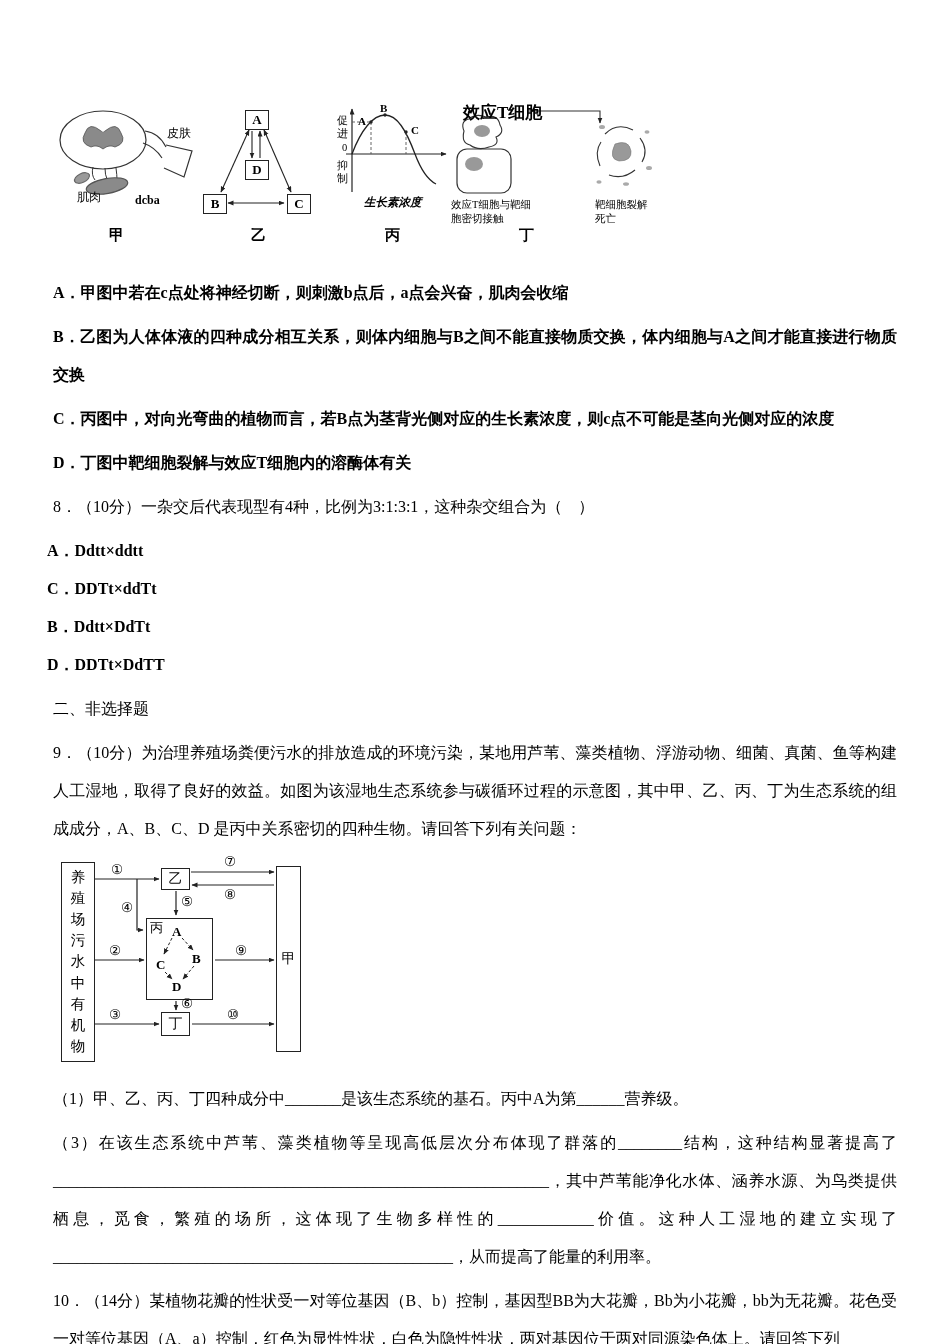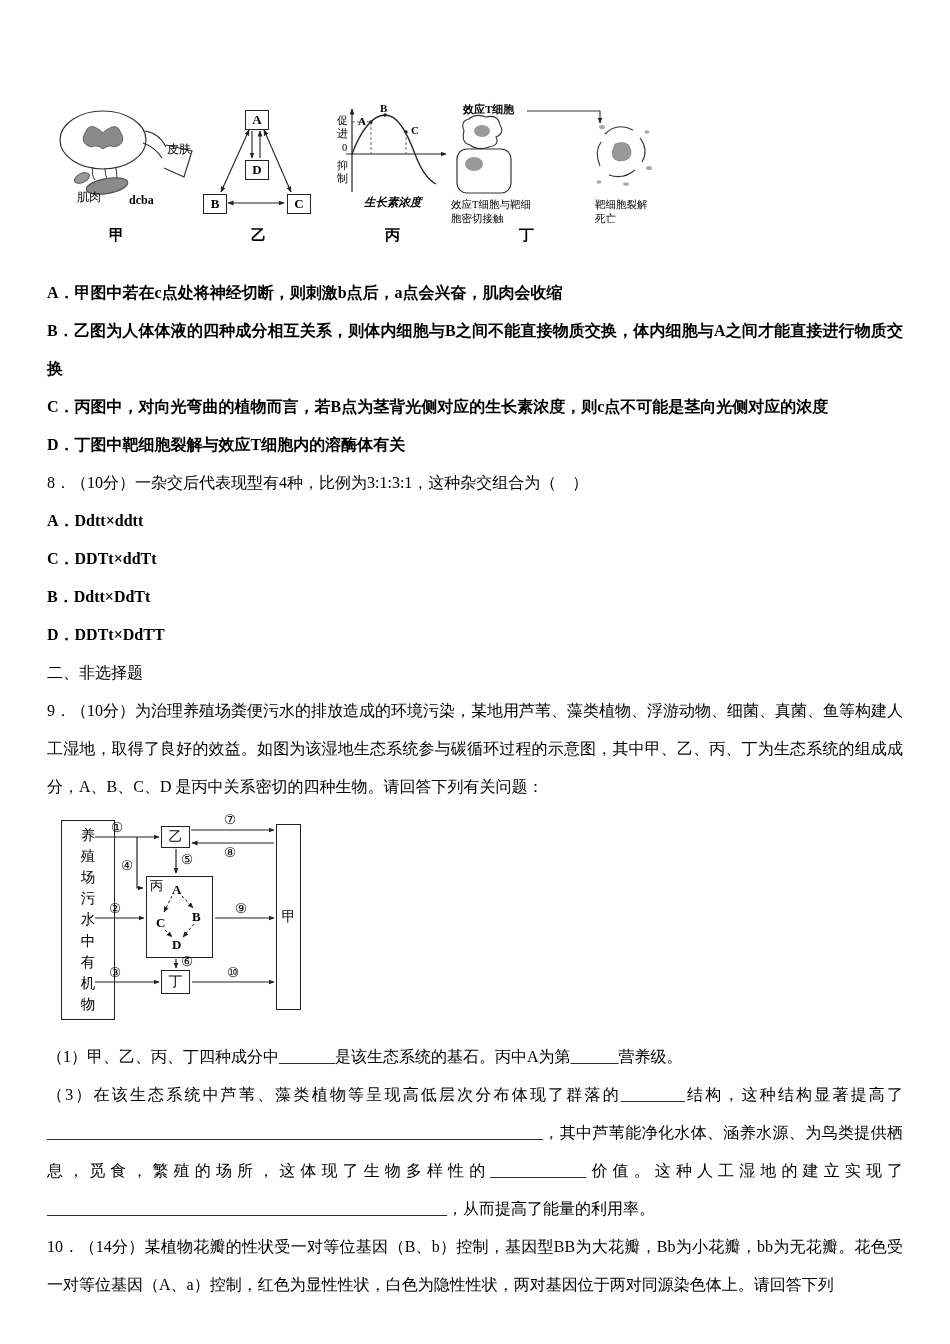--- a/index.html
+++ b/index.html
@@ -8,21 +8,21 @@
     width:950px;height:1344px;
     margin:0 auto;
     background:#ffffff;
     box-sizing:border-box;
     padding:96px 47px 0 47px;
     font-family:"Liberation Serif","DejaVu Serif",serif;
     color:#000;
     font-size:16px;
     overflow:hidden;
   }
-  p.line{margin:0;line-height:38px;text-align:justify;}
+  p.line{margin:6px;line-height:38px;text-align:justify;}
   p.opt{font-weight:bold;}
   .q8opts{display:flex;line-height:38px;font-weight:bold;flex-direction:column;}
   .q8opts span{width:172px;flex:0 0 auto;}
   .q8opts span:last-child{width:auto;}
 
   
   .fig1{position:relative;height:152px;margin:6px 0 20px 8px;}
   .fig1 svg{position:absolute;left:0;top:0;}
   .fig1 .lbl{position:absolute;font-size:12px;line-height:1.2;white-space:nowrap;}
   .fig1 .small{font-size:10.5px;line-height:14px;white-space:normal;}
@@ -32,21 +32,21 @@
   .fig1 .vert{position:absolute;width:13px;font-size:11px;line-height:12.5px;
     text-align:center;word-break:break-all;}
   .fig1 .ptlbl{position:absolute;font-size:11px;font-weight:600;line-height:1;}
   .fig1 .xaxis{position:absolute;font-size:11.5px;font-weight:600;line-height:1;}
 
   
   .fig2{position:relative;height:216px;margin:6px 0 10px 12px;}
   .fig2 svg{position:absolute;left:0;top:0;}
   .ecobox{position:absolute;border:1.3px solid #222;box-sizing:border-box;
     display:flex;align-items:center;justify-content:center;font-size:14px;}
-  .srcbox{position:absolute;left:2px;top:8px;width:54px;height:200px;
+  .srcbox{position:absolute;left:2px;top:8px;width:34px;height:200px;
     border:1.4px solid #222;box-sizing:border-box;
     display:flex;align-items:center;justify-content:center;}
   .srcbox span{display:block;width:15px;font-size:14.5px;line-height:21.2px;
     text-align:center;word-break:break-all;}
   .bingbox{position:absolute;left:87px;top:64px;width:67px;height:82px;
     border:1.2px solid #222;box-sizing:border-box;}
   .bingbox .inlbl{position:absolute;font-size:13px;font-weight:600;line-height:1;}
   .cn{position:absolute;font-size:13.5px;line-height:1;}
 </style>
 </head>
@@ -108,41 +108,41 @@
         <path d="M545,64 Q539,50 546,40"></path>
         <path d="M560,42 Q574,37 576,49 Q577,59 564,59 Q553,57 560,42 Z" fill="#999" stroke="#777" stroke-width="0.6"></path>
         <ellipse cx="547" cy="25" rx="3" ry="2" fill="#aaa" stroke="none"></ellipse>
         <ellipse cx="592" cy="30" rx="2.5" ry="1.8" fill="#aaa" stroke="none"></ellipse>
         <ellipse cx="594" cy="66" rx="3" ry="2" fill="#aaa" stroke="none"></ellipse>
         <ellipse cx="544" cy="80" rx="2.6" ry="1.8" fill="#aaa" stroke="none"></ellipse>
         <ellipse cx="571" cy="82" rx="3" ry="1.8" fill="#aaa" stroke="none"></ellipse>
       </g>
     </svg>
 
-    <div class="lbl" style="left:112px;top:40px;">皮肤</div>
+    <div class="lbl" style="left:112px;top:24px;">皮肤</div>
     <div class="lbl" style="left:22px;top:88px;">肌肉</div>
-    <div class="lbl" style="left:74px;top:91px;font-weight:600;">dcba</div>
+    <div class="lbl" style="left:80px;top:91px;font-weight:600;">dcba</div>
     <div class="figcap" style="left:54px;top:126px;">甲</div>
 
     <div class="nodebox" style="left:190px;top:8px;">A</div>
     <div class="nodebox" style="left:190px;top:58px;">D</div>
     <div class="nodebox" style="left:148px;top:92px;">B</div>
     <div class="nodebox" style="left:232px;top:92px;">C</div>
     <div class="figcap" style="left:196px;top:126px;">乙</div>
 
     <div class="vert" style="left:281px;top:12px;">促进</div>
     <div class="lbl" style="left:287px;top:40px;font-size:10.5px;">0</div>
     <div class="vert" style="left:281px;top:57px;">抑制</div>
     <div class="ptlbl" style="left:303px;top:14px;">A</div>
     <div class="ptlbl" style="left:325px;top:1px;">B</div>
     <div class="ptlbl" style="left:356px;top:23px;">C</div>
     <div class="xaxis" style="left:309px;top:95px;font-style:italic;">生长素浓度</div>
     <div class="figcap" style="left:330px;top:126px;">丙</div>
 
-    <div class="lbl" style="left:408px;top:1px;font-weight:600;font-size:11px;">效应T细胞</div>
+    <div class="lbl" style="left:408px;top:1px;font-weight:600;font-size:17px;">效应T细胞</div>
     <div class="lbl small" style="left:396px;top:96px;width:86px;">效应T细胞与靶细胞密切接触</div>
     <div class="lbl small" style="left:540px;top:96px;width:58px;">靶细胞裂解死亡</div>
     <div class="figcap" style="left:464px;top:126px;">丁</div>
   </div>
 
   <p class="line opt">A．甲图中若在c点处将神经切断，则刺激b点后，a点会兴奋，肌肉会收缩</p>
   <p class="line opt">B．乙图为人体体液的四种成分相互关系，则体内细胞与B之间不能直接物质交换，体内细胞与A之间才能直接进行物质交换</p>
   <p class="line opt">C．丙图中，对向光弯曲的植物而言，若B点为茎背光侧对应的生长素浓度，则c点不可能是茎向光侧对应的浓度</p>
   <p class="line opt">D．丁图中靶细胞裂解与效应T细胞内的溶酶体有关</p>
 

